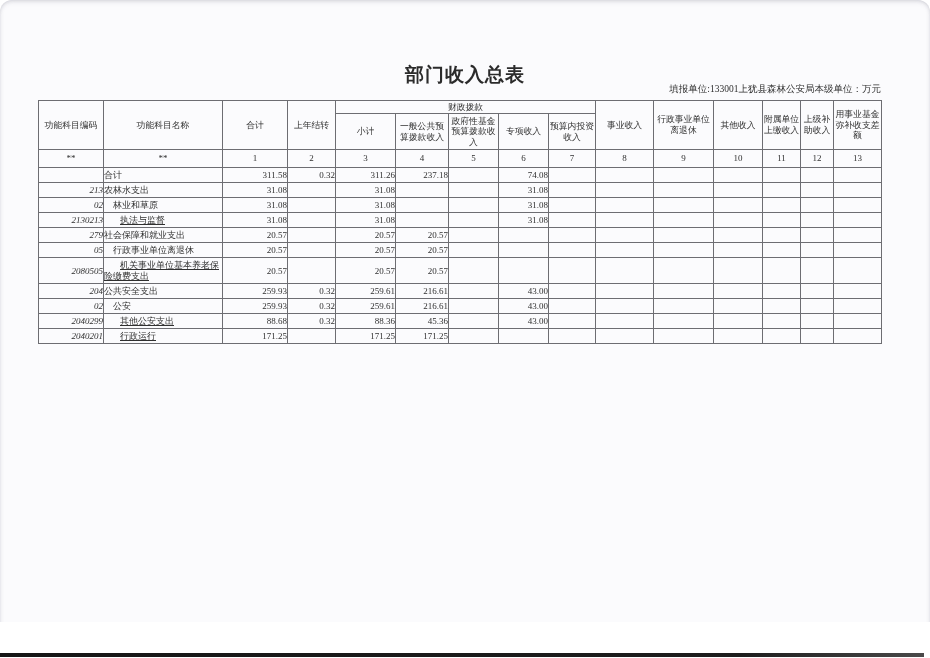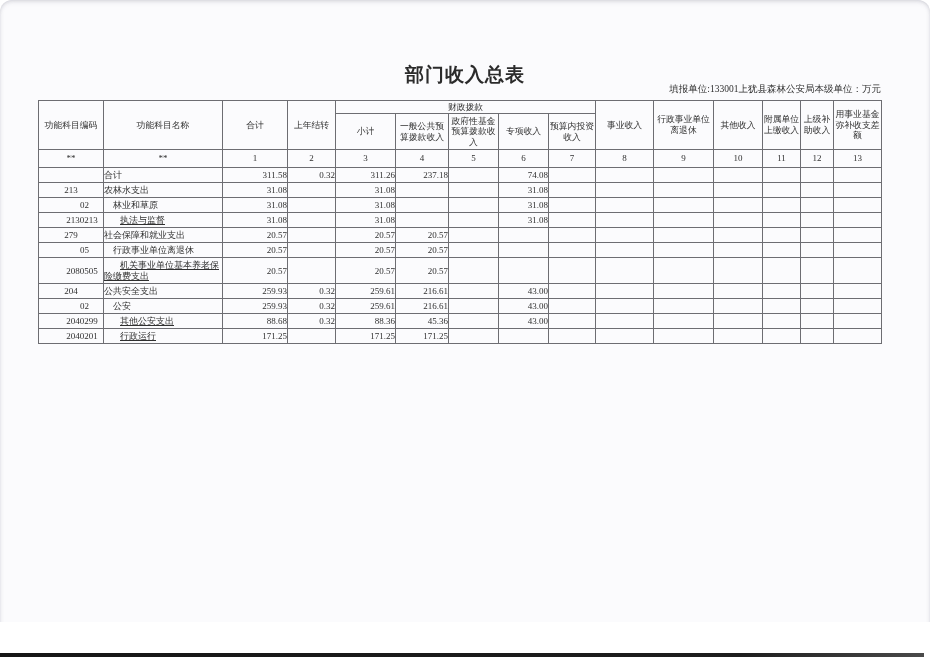--- a/index.html
+++ b/index.html
@@ -78,24 +78,25 @@
     padding: 1px 2px;
     font-size: 8.8px;
   }
   tr.h1 { height: 13px; }
   tr.h2 { height: 36px; }
   tr.idx { height: 18px; }
   tr.idx th { font-size: 9px; }
   tbody tr { height: 15px; }
   tbody tr.tall { height: 26px; }
   td.code {
-    text-align: center;
+    text-align: right;
     vertical-align: middle;
     padding-left: 2px;
     white-space: nowrap;
+    font-style: italic;
   }
   td.code.ind1 { padding-left: 27px; }
   td.code.ind2 { padding-left: 22px; }
   td.name {
     text-align: left;
     vertical-align: middle;
     padding-left: 3px;
     padding-right: 2px;
     line-height: 1.15;
   }

